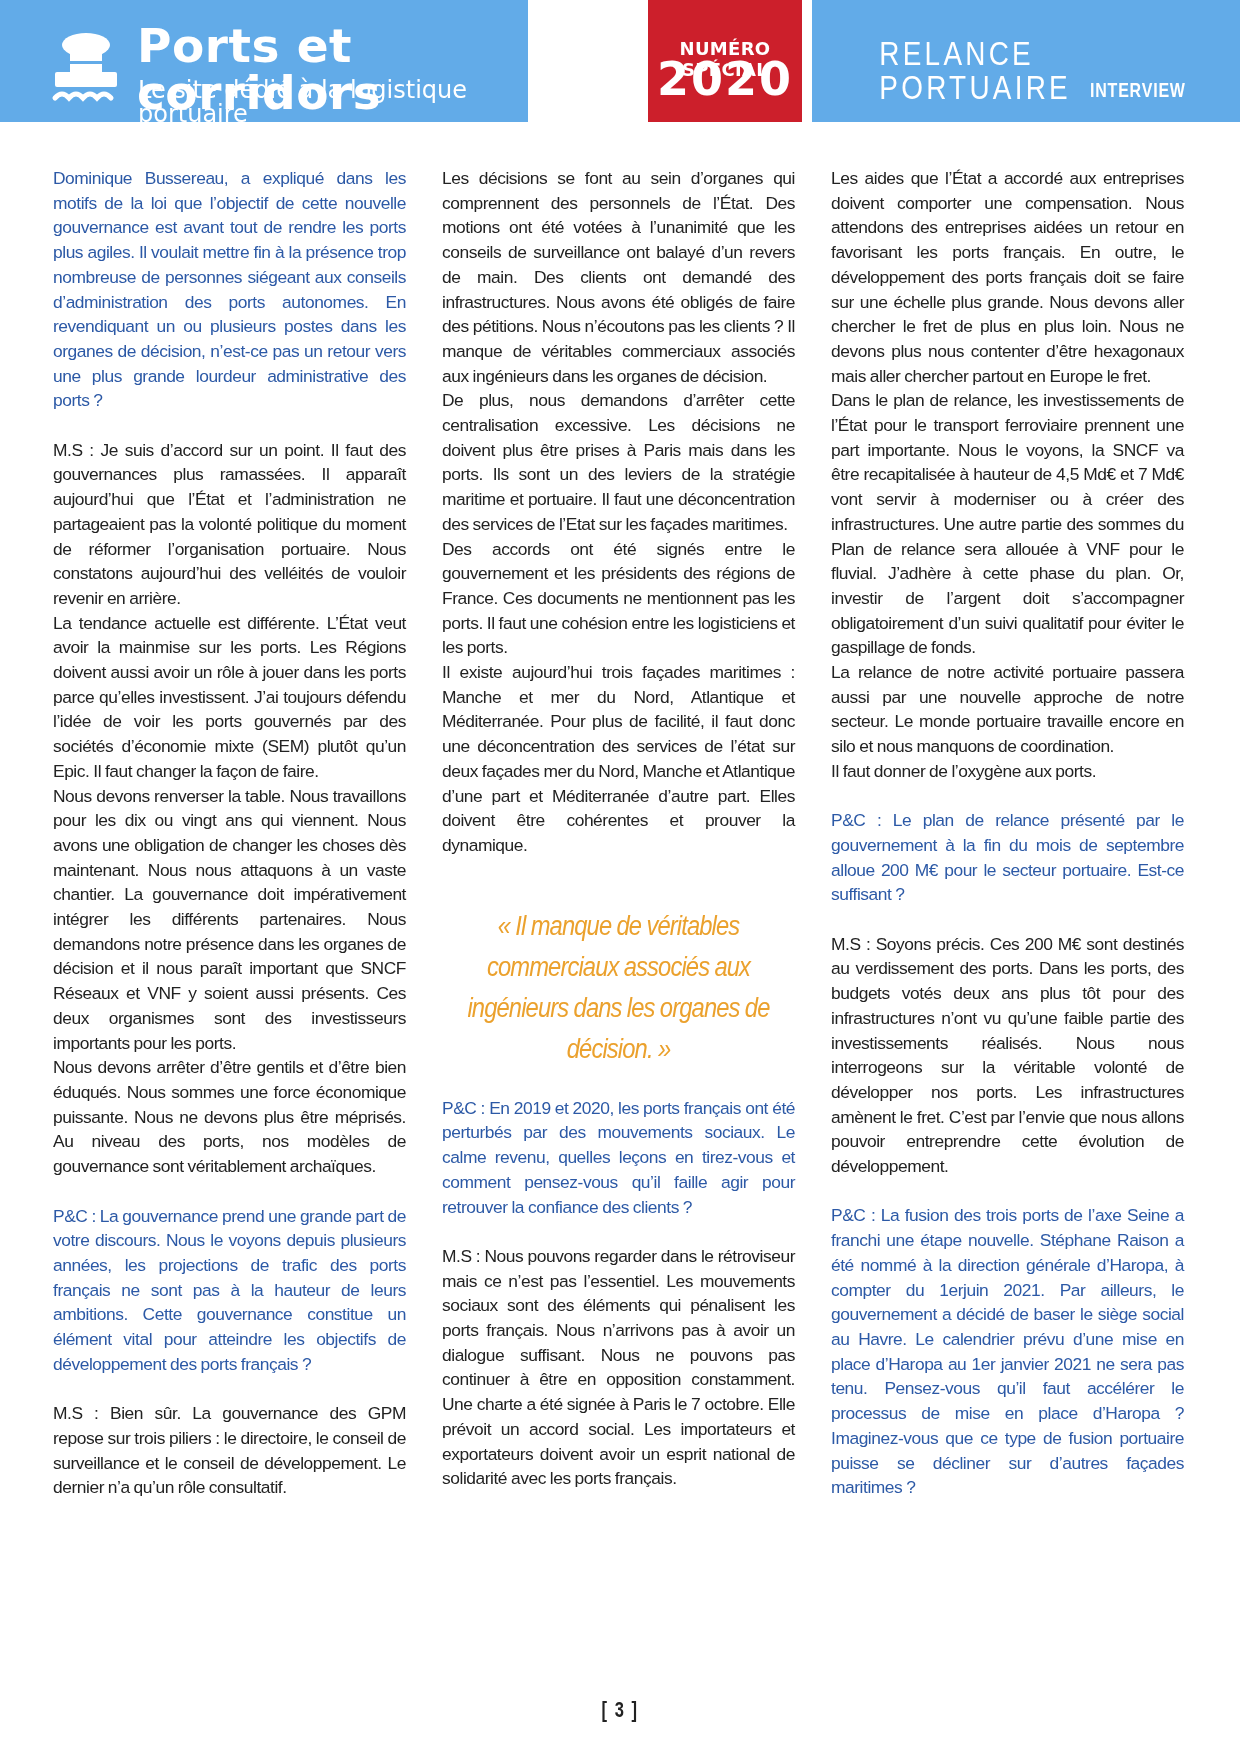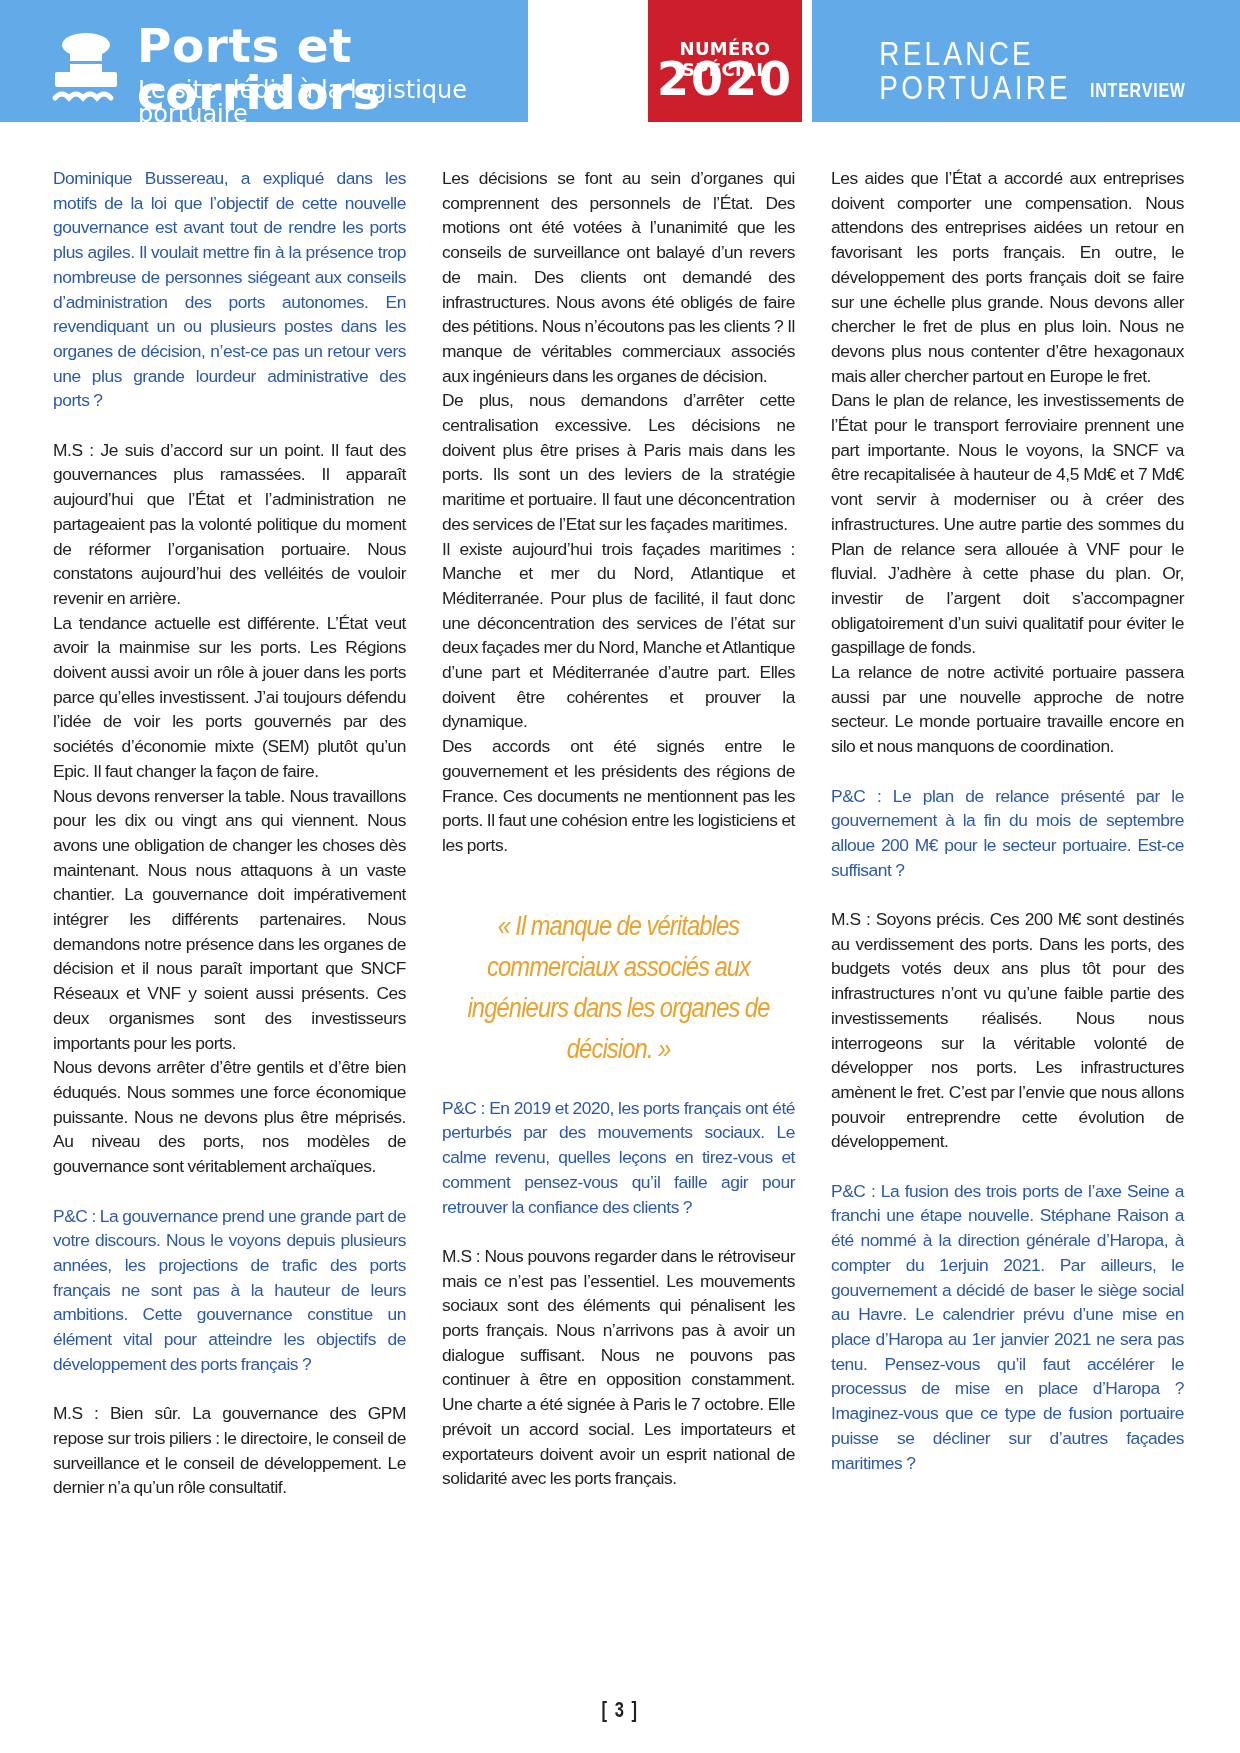--- a/index.html
+++ b/index.html
@@ -105,32 +105,33 @@
   <p>Nous devons arrêter d’être gentils et d’être bien éduqués. Nous sommes une force économique puissante. Nous ne devons plus être méprisés.  Au niveau des ports, nos modèles de gouvernance sont véritablement archaïques.</p>
   <div class="gap"></div>
   <p class="q"><span class="spk">P&amp;C :</span> <span>La gouvernance prend une grande part de votre discours. Nous le voyons depuis plusieurs années, les projections de trafic des ports français ne sont pas à la hauteur de leurs ambitions. Cette gouvernance constitue un élément vital pour atteindre les objectifs de développement des ports français ?</span></p>
   <div class="gap"></div>
   <p><span class="spk">M.S :</span> <span>Bien sûr. La gouvernance des GPM repose sur trois piliers : le directoire, le conseil de surveillance et le conseil de développement. Le dernier n’a qu’un rôle consultatif.</span></p>
 </div>
 
 <div class="col col2">
   <p>Les décisions se font au sein d’organes qui comprennent des personnels de l’État. Des motions ont été votées à l’unanimité que les conseils de surveillance ont balayé d’un revers de main. Des clients ont demandé des infrastructures. Nous avons été obligés de faire des pétitions. Nous n’écoutons pas les clients ? Il manque de véritables commerciaux associés aux ingénieurs dans les organes de décision.</p>
   <p>De plus, nous demandons d’arrêter cette centralisation excessive. Les décisions ne doivent plus être prises à Paris mais dans les ports. Ils sont un des leviers de la stratégie maritime et portuaire. Il faut une déconcentration des services de l’Etat sur les façades maritimes.</p>
+  <p>Des accords ont été signés entre le gouvernement et les présidents des régions de France. Ces documents ne mentionnent pas les ports. Il faut une cohésion entre les logisticiens et les ports.</p>
   <p>Il existe aujourd’hui trois façades maritimes : Manche et mer du Nord, Atlantique et Méditerranée. Pour plus de facilité, il faut donc une déconcentration des services de l’état sur deux façades mer du Nord, Manche et Atlantique d’une part et Méditerranée d’autre part. Elles doivent être cohérentes et prouver la dynamique.</p>
-  <p>Des accords ont été signés entre le gouvernement et les présidents des régions de France. Ces documents ne mentionnent pas les ports. Il faut une cohésion entre les logisticiens et les ports.</p>
   <div class="pull-quote">« Il manque de véritables commerciaux associés aux ingénieurs dans les organes de décision. »</div>
   <p class="q"><span class="spk">P&amp;C :</span> <span>En 2019 et 2020, les ports français ont été perturbés par des mouvements sociaux. Le calme revenu, quelles leçons en tirez-vous et comment pensez-vous qu’il faille agir pour retrouver la confiance des clients ?</span></p>
   <div class="gap"></div>
   <p><span class="spk">M.S :</span> <span>Nous pouvons regarder dans le rétroviseur mais ce n’est pas l’essentiel. Les mouvements sociaux sont des éléments qui pénalisent les ports français. Nous n’arrivons pas à avoir un dialogue suffisant. Nous ne pouvons pas continuer à être en opposition constamment. Une charte a été signée à Paris le 7 octobre. Elle prévoit un accord social. Les importateurs et exportateurs doivent avoir un esprit national de solidarité avec les ports français.</span></p>
 </div>
 
 <div class="col col3">
   <p>Les aides que l’État a accordé aux entreprises doivent comporter une compensation. Nous attendons des entreprises aidées un retour en favorisant les ports français. En outre, le développement des ports français doit se faire sur une échelle plus grande. Nous devons aller chercher le fret de plus en plus loin. Nous ne devons plus nous contenter d’être hexagonaux mais aller chercher partout en Europe le fret.</p>
   <p>Dans le plan de relance, les investissements de l’État pour le transport ferroviaire prennent une part importante. Nous le voyons, la SNCF va être recapitalisée à hauteur de 4,5 Md€ et 7 Md€ vont servir à moderniser ou à créer des infrastructures. Une autre partie des sommes du Plan de relance sera allouée à VNF pour le fluvial. J’adhère à cette phase du plan. Or, investir de l’argent doit s’accompagner obligatoirement d’un suivi qualitatif pour éviter le gaspillage de fonds.</p>
   <p>La relance de notre activité portuaire passera aussi par une nouvelle approche de notre secteur. Le monde portuaire travaille encore en silo et nous manquons de coordination.</p>
+  <p>Il faut donner de l’oxygène aux ports.</p>
   <div class="gap"></div>
   <p class="q"><span class="spk">P&amp;C :</span> <span>Le plan de relance présenté par le gouvernement à la fin du mois de septembre alloue 200 M€ pour le secteur portuaire. Est-ce suffisant ?</span></p>
   <div class="gap"></div>
   <p><span class="spk">M.S :</span> <span>Soyons précis. Ces 200 M€ sont destinés au verdissement des ports. Dans les ports, des budgets votés deux ans plus tôt pour des infrastructures n’ont vu qu’une faible partie des investissements réalisés. Nous nous interrogeons sur la véritable volonté de développer nos ports. Les infrastructures amènent le fret. C’est par l’envie que nous allons pouvoir entreprendre cette évolution de développement.</span></p>
   <div class="gap"></div>
   <p class="q"><span class="spk">P&amp;C :</span> <span>La fusion des trois ports de l’axe Seine a franchi une étape nouvelle. Stéphane Raison a été nommé à la direction générale d’Haropa, à compter du 1erjuin 2021. Par ailleurs, le gouvernement a décidé de baser le siège social au Havre. Le calendrier prévu d’une mise en place d’Haropa au 1er janvier 2021 ne sera pas tenu. Pensez-vous qu’il faut accélérer le processus de mise en place d’Haropa ? Imaginez-vous que ce type de fusion portuaire puisse se décliner sur d’autres façades maritimes ?</span></p>
 </div>
 
 <div class="page-number">[ 3 ]</div>
 

